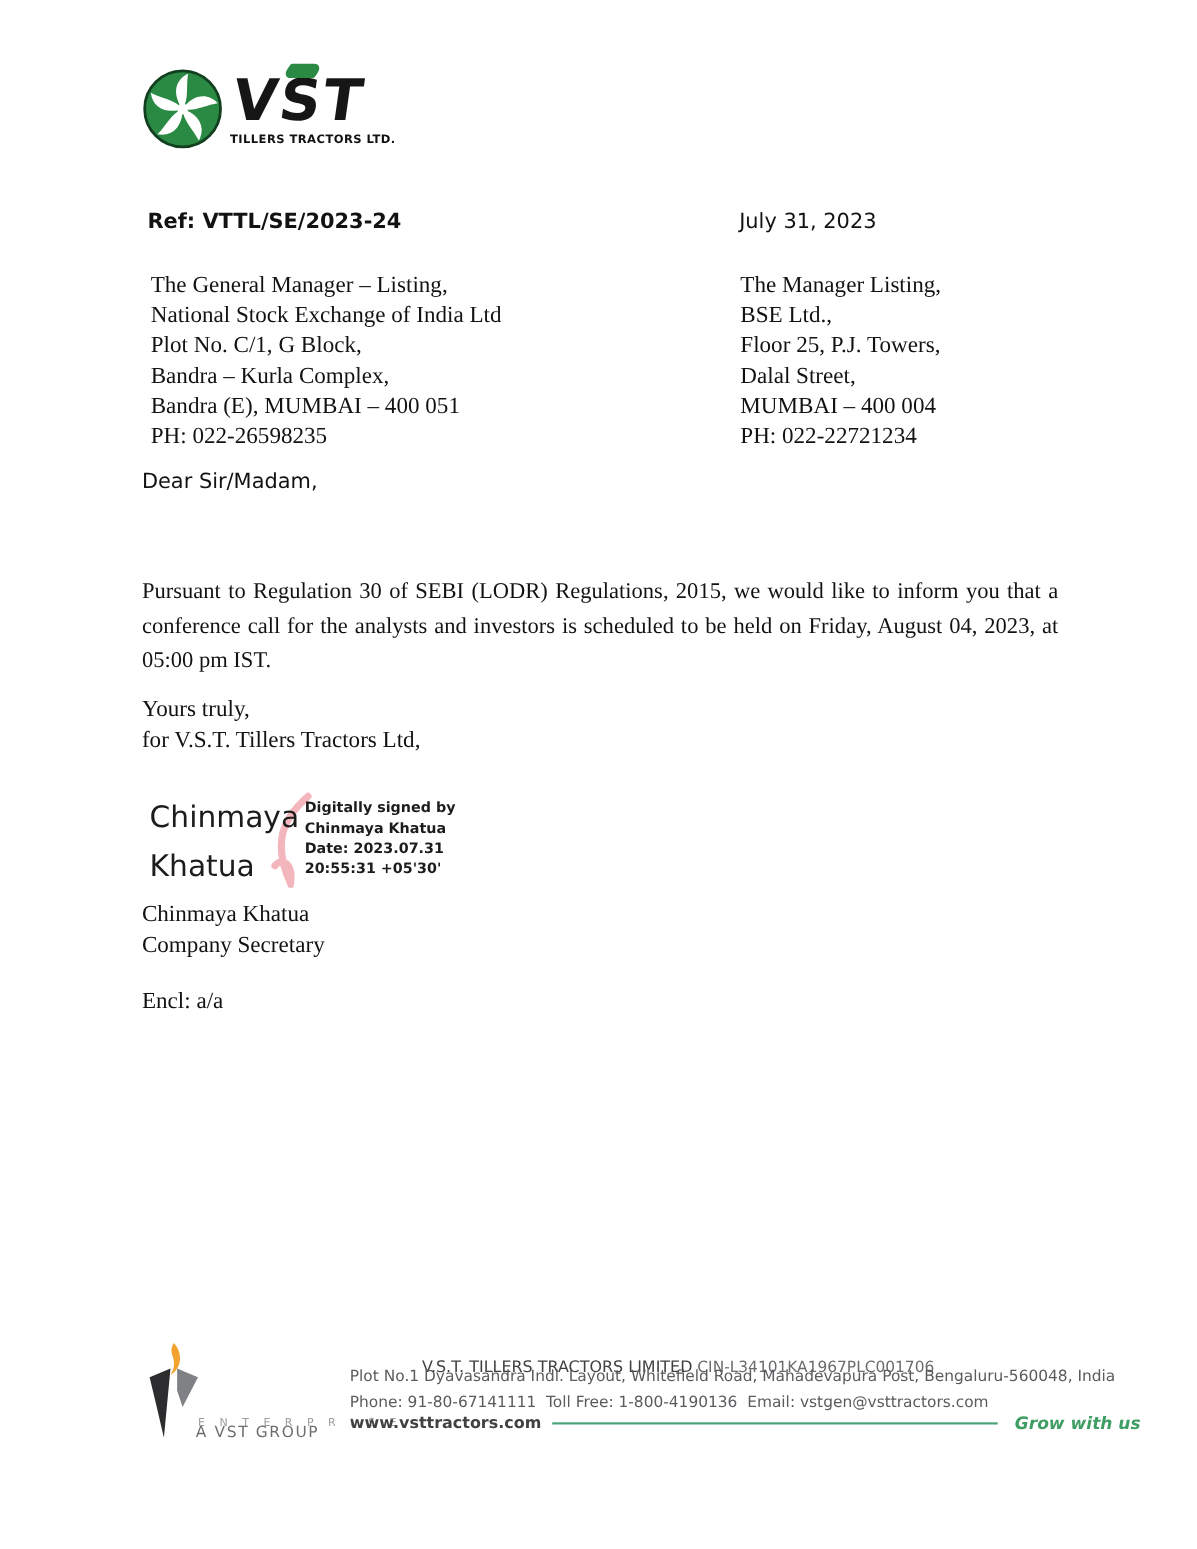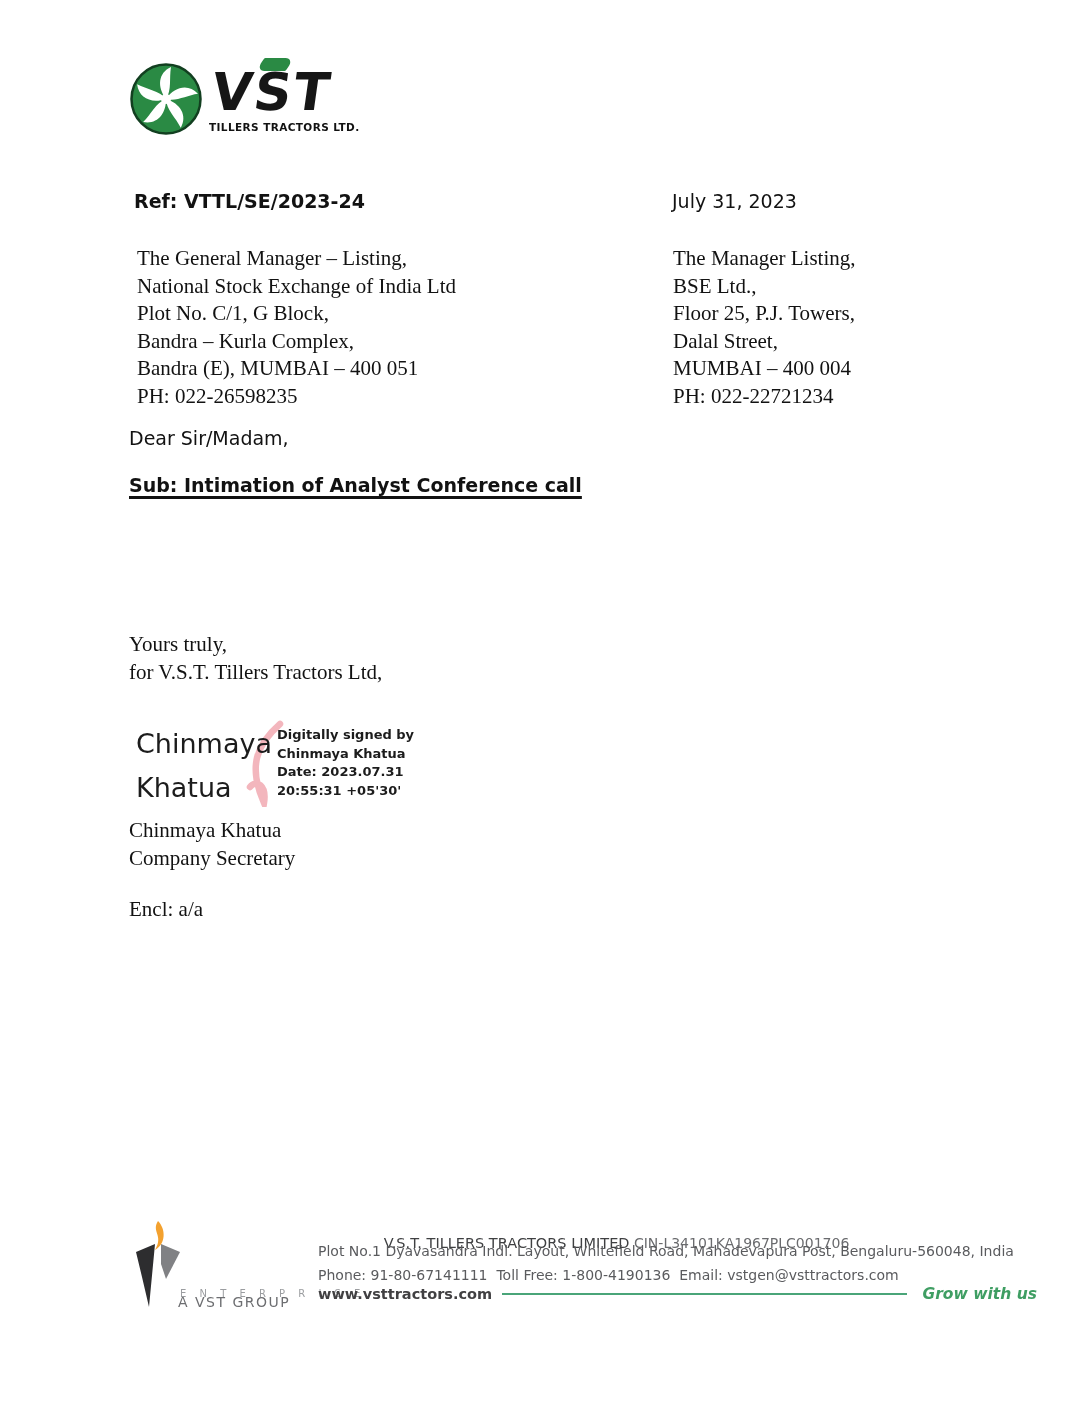--- a/index.html
+++ b/index.html
@@ -94,21 +94,21 @@
   <div class="addr addr-right serif">
     <div>The Manager Listing,</div>
     <div>BSE Ltd.,</div>
     <div>Floor 25, P.J. Towers,</div>
     <div>Dalal Street,</div>
     <div>MUMBAI – 400 004</div>
     <div>PH: 022-22721234</div>
   </div>
 
   <div class="salutation sans">Dear Sir/Madam,</div>
-  <div class="subject sans">Sub: Intimation of Analyst Conference call</div>
+  <div class="body-par serif">Pursuant to Regulation 30 of SEBI (LODR) Regulations, 2015, we would like to inform you that a conference call for the analysts and investors is scheduled to be held on Friday, August 04, 2023, at 05:00 pm IST.</div>
 
   <div class="closing serif">
     <div>Yours truly,</div>
     <div>for V.S.T. Tillers Tractors Ltd,</div>
   </div>
 
   <div class="sig-name sans">
     <div>Chinmaya</div>
     <div>Khatua</div>
   </div>

